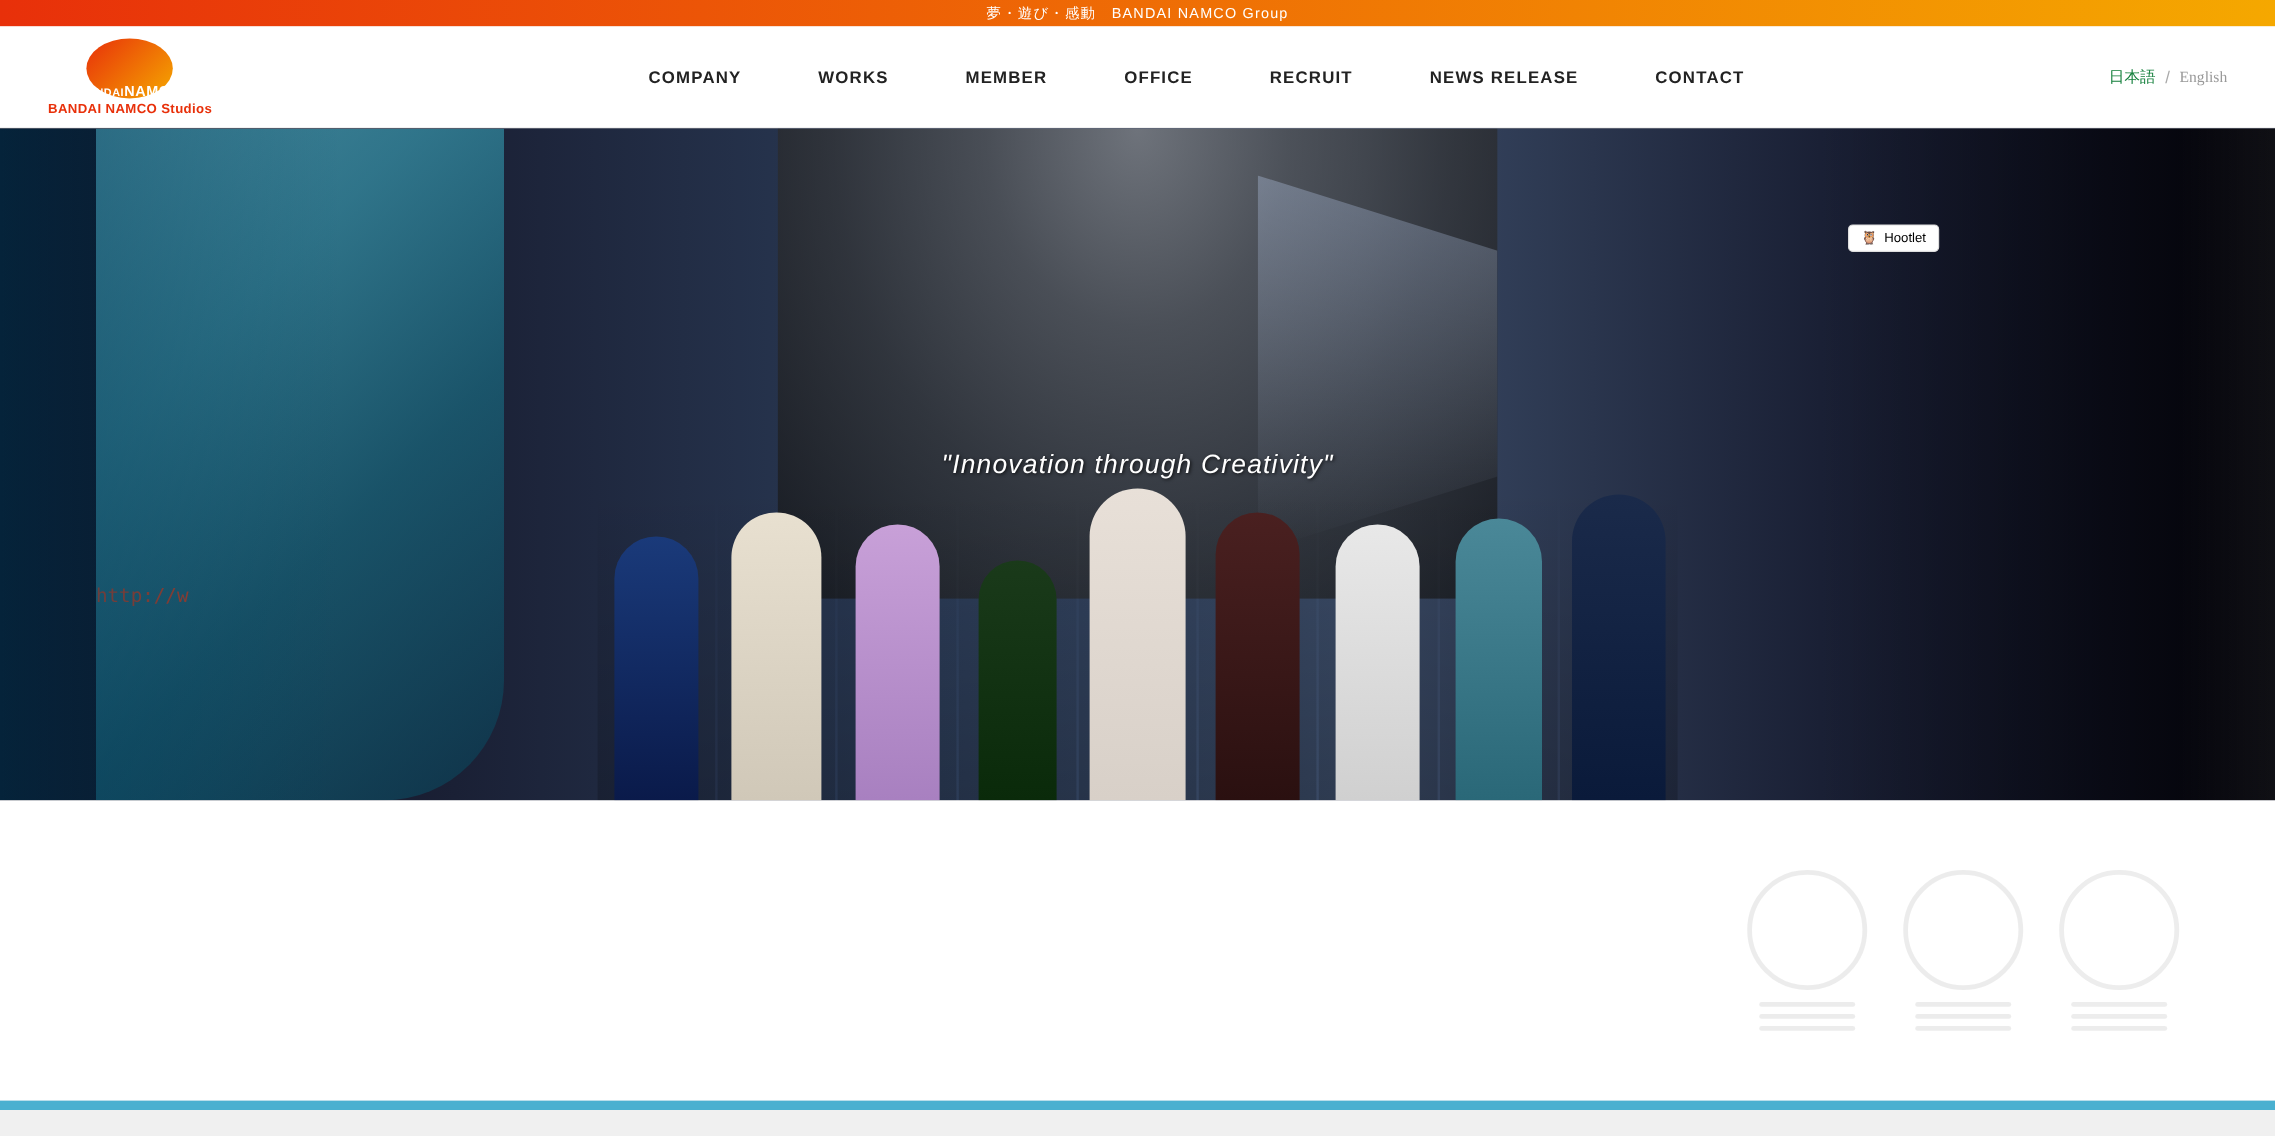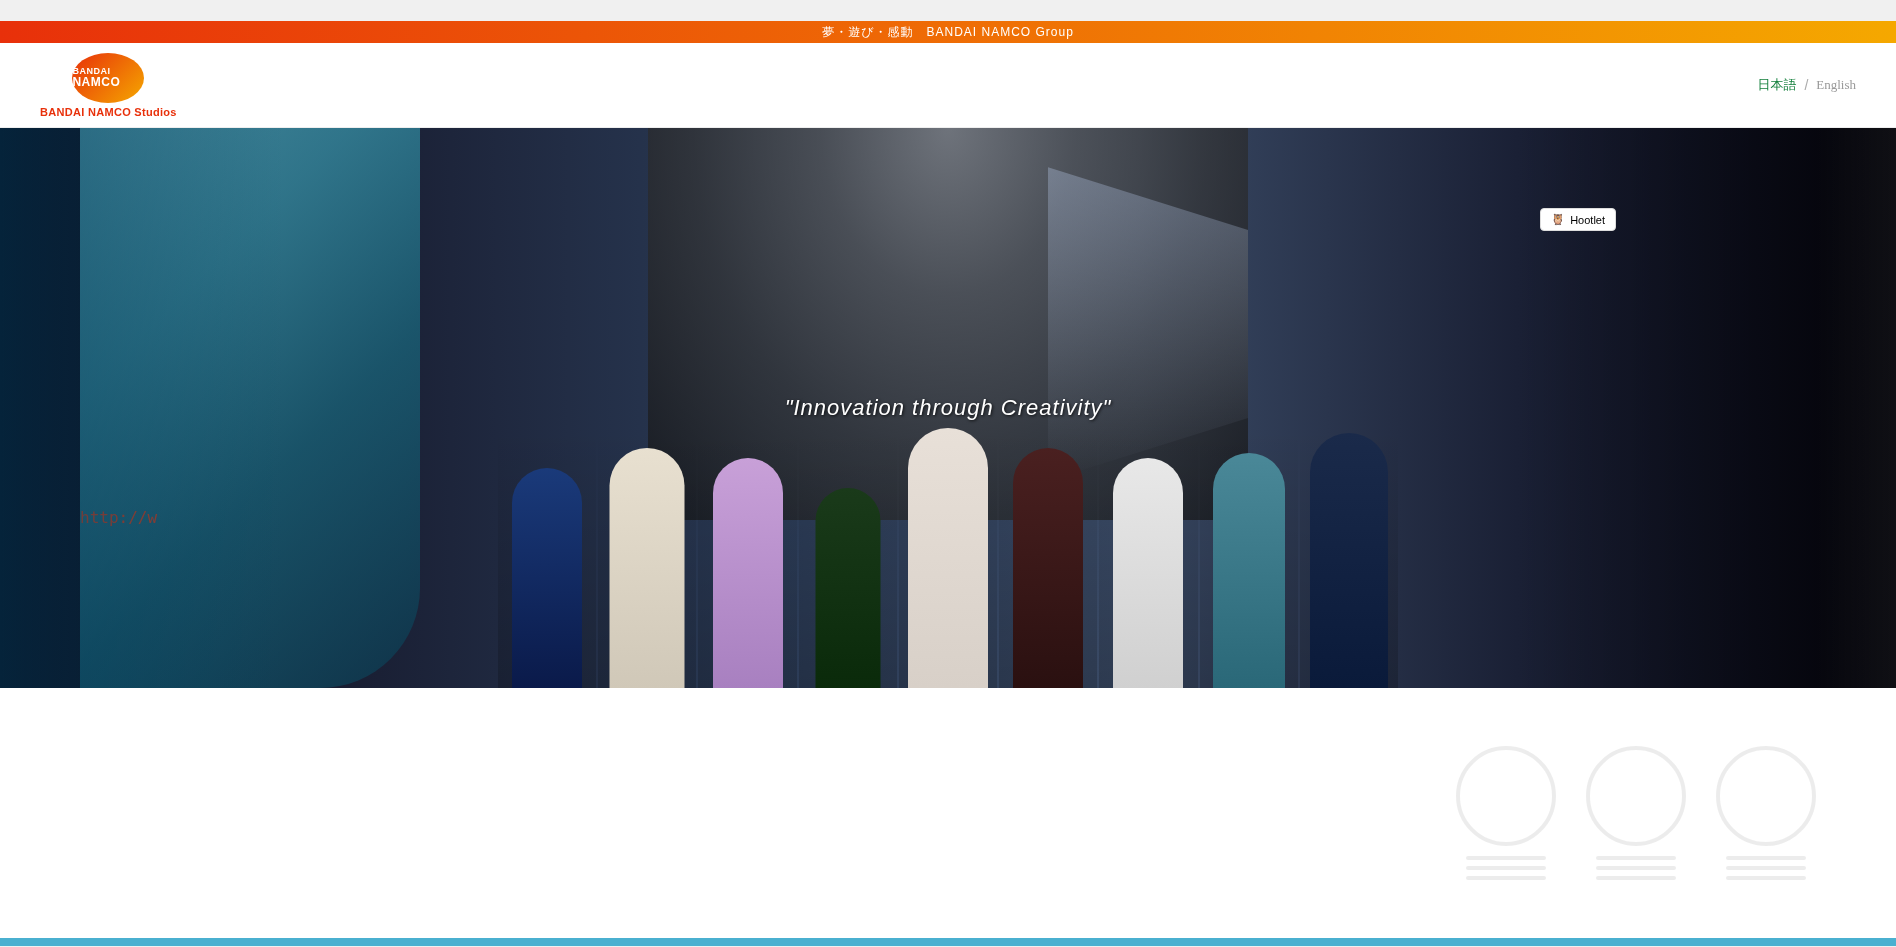--- a/index.html
+++ b/index.html
@@ -10,21 +10,20 @@
       width: 100%;
       height: 22px;
       background: linear-gradient(to right, #e8300a, #f5a800);
       display: flex;
       align-items: center;
       justify-content: center;
       font-size: 12px;
       color: white;
       font-weight: 500;
       letter-spacing: 1px;
-      margin-top: 21px;
     }
 
     
     .header {
       width: 100%;
       background: white;
       height: 85px;
       display: flex;
       align-items: center;
       padding: 0 40px;
@@ -39,22 +38,22 @@
       margin-right: 60px;
       min-width: 120px;
     }
 
     .logo-oval {
       background: linear-gradient(135deg, #e8300a, #f5a800);
       border-radius: 50%;
       width: 72px;
       height: 50px;
       display: flex;
-      flex-direction: column;
-      align-items: flex-start;
+      flex-direction: row;
+      align-items: flex-end;
       justify-content: center;
       position: relative;
     }
 
     .logo-text-bandai {
       font-size: 9px;
       font-weight: 900;
       color: white;
       letter-spacing: 0.5px;
       line-height: 1;
@@ -374,20 +373,29 @@
 <header class="header">
 
   <div class="logo-area">
     <div class="logo-oval">
       <span class="logo-text-bandai">BANDAI</span>
       <span class="logo-text-namco">NAMCO</span>
     </div>
     <span class="logo-subtitle">BANDAI NAMCO Studios</span>
   </div>
 
+  <nav class="nav">
+    <a class="nav-item">COMPANY</a>
+    <a class="nav-item">WORKS</a>
+    <a class="nav-item">MEMBER</a>
+    <a class="nav-item">OFFICE</a>
+    <a class="nav-item">RECRUIT</a>
+    <a class="nav-item">NEWS RELEASE</a>
+    <a class="nav-item">CONTACT</a>
+  </nav>
 
   <div class="lang-switcher">
     <span class="lang-jp">日本語</span>
     <span class="lang-divider">/</span>
     <span class="lang-en">English</span>
   </div>
 </header>
 
 <section class="hero">
   <div class="hero-bg"></div>

